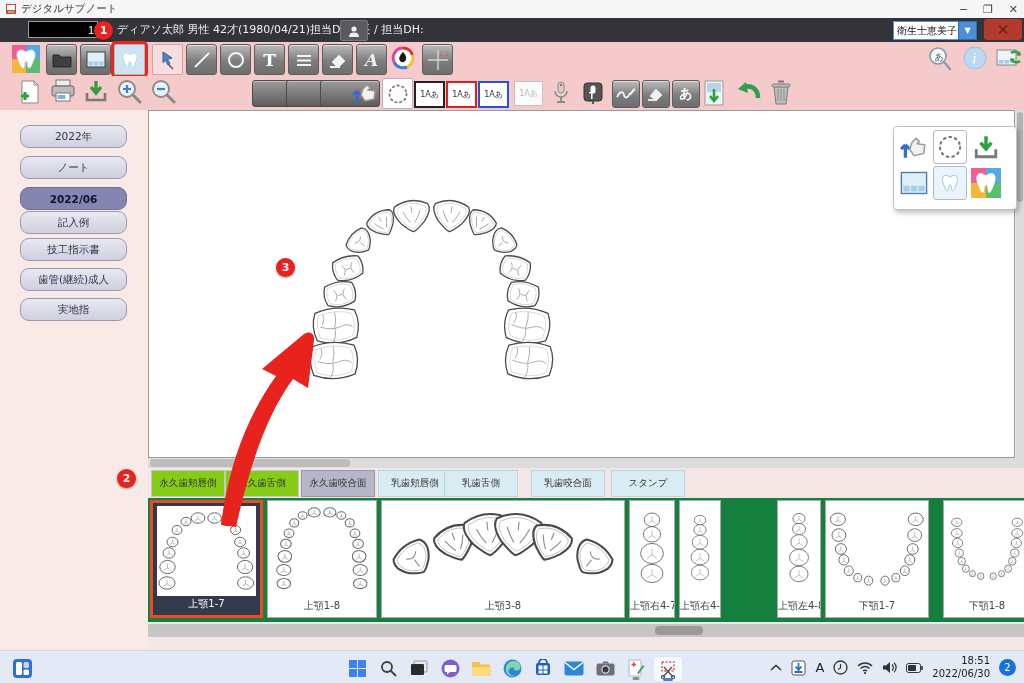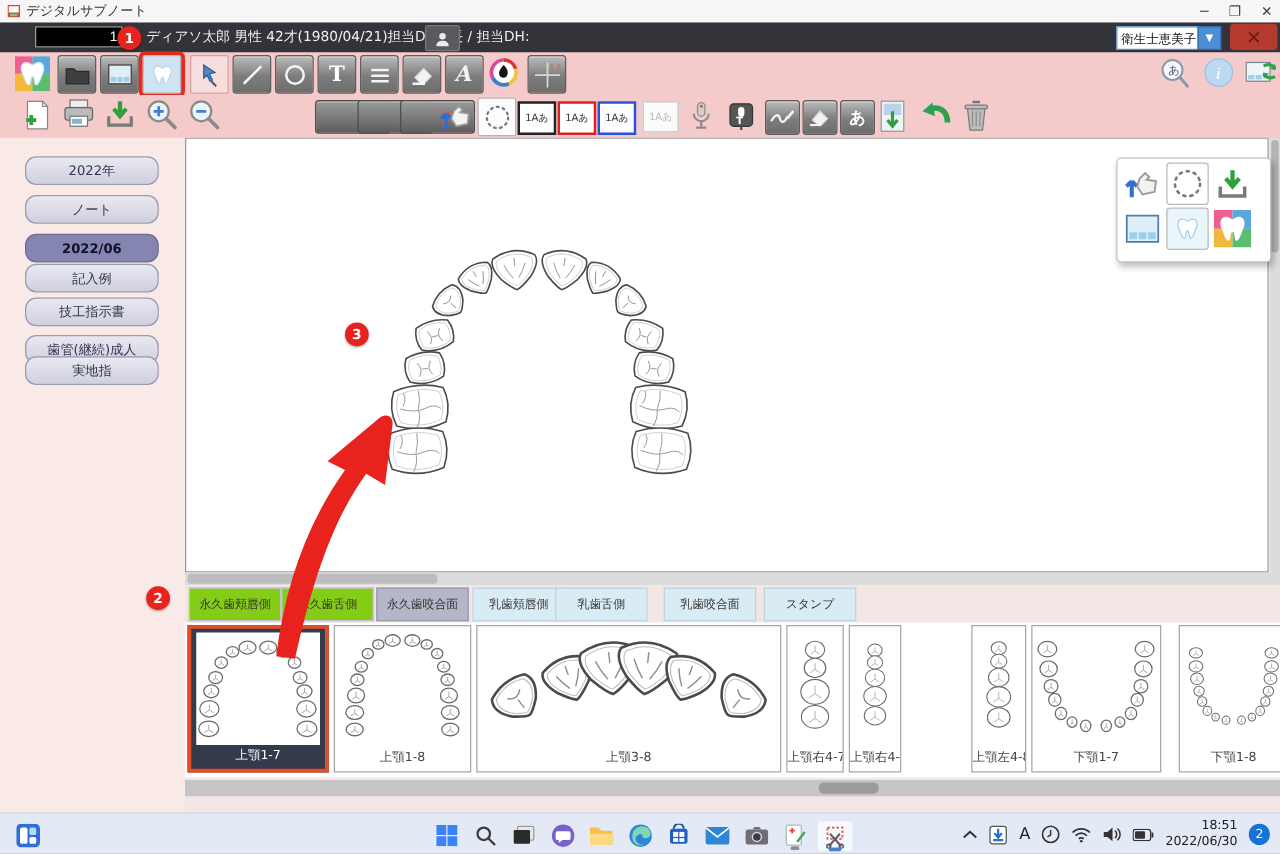--- a/index.html
+++ b/index.html
@@ -59,21 +59,21 @@
     border-radius:4px;box-shadow:2px 3px 5px rgba(0,0,0,.25);display:grid;grid-template-columns:repeat(3,34px);
     grid-template-rows:34px 34px;gap:2px;padding:3px;box-sizing:content-box;z-index:20;}
   .fpbtn{display:flex;align-items:center;justify-content:center;border-radius:3px;}
   .fpbtn.bordered{border:1px solid #b9b9b9;}
   
   .tab{position:absolute;top:360px;height:25px;width:72px;border:1px solid #c6c6d2;background:#84cc16;color:#333;
     font-size:9.5px;display:flex;align-items:center;justify-content:center;white-space:nowrap;}
   .tab.blue{background:#d9ebf3;border-color:#bad4e2;}
   .tab.seltab{background:#b5b6c8;border-color:#9697af;}
   
-  .thumbstrip{position:absolute;left:0;top:388px;width:876px;height:124px;background:#ffffff;text-decoration:underline;}
+  .thumbstrip{position:absolute;left:0;top:388px;width:876px;height:124px;background:#15803d;text-decoration:underline;}
   .thumb{position:absolute;top:2px;height:118px;background:#fff;border:1px solid #a8a8a8;box-sizing:border-box;}
   .thumb .timg{position:absolute;left:2px;right:2px;top:2px;height:90px;background:#fff;}
   .thumb .tlabel{position:absolute;left:0;right:0;bottom:4px;text-align:center;font-size:10px;color:#444;white-space:nowrap;overflow:hidden;}
   .thumb.sel{background:#323a4c;border:3px solid #e84b28;}
   .thumb.sel .timg{left:4px;right:4px;top:3px;background:#fff;}
   .thumb.sel .tlabel{color:#fff;}
   .bscroll{position:absolute;left:0;top:514px;width:876px;height:13px;background:#c6c6c6;}
   .bscroll .handle{position:absolute;left:507px;top:2px;width:48px;height:9px;background:#9b9b9b;border-radius:4px;}
   
   .annot{position:absolute;width:19px;height:19px;border-radius:50%;background:#e8231e;color:#fff;font-size:11px;
@@ -333,21 +333,21 @@
     </div>
   </div>
 
   <div class="sidebar">
     <div class="sbtn" style="top:15px;">2022年</div>
     <div class="sbtn" style="top:46px;">ノート</div>
     <div class="sbtn sel" style="top:77px;">2022/06</div>
     <div class="sbtn" style="top:101px;">記入例</div>
     <div class="sbtn" style="top:128px;">技工指示書</div>
     <div class="sbtn" style="top:158px;">歯管(継続)成人</div>
-    <div class="sbtn" style="top:175px;">実地指</div>
+    <div class="sbtn" style="top:188px;">実地指</div>
   </div>
 
   <div class="content">
 
     <div class="canvas">
       <svg width="866" height="346" viewBox="0 0 866 346">
           <g transform="translate(263 104) rotate(-6) scale(1.2)">
             <path d="M-14,-8 Q0,-16 14,-8 Q17,-3 10,6 Q3,13 0,14 Q-3,13 -10,6 Q-17,-3 -14,-8 Z" fill="#fff" stroke="#4b4b4b" stroke-width="1.0833333333333335"></path>
             <path d="M-14,-8 Q0,-16 14,-8 Q17,-3 10,6 Q3,13 0,14 Q-3,13 -10,6 Q-17,-3 -14,-8 Z" fill="none" stroke="#bdbdbd" stroke-width="0.5416666666666667" transform="scale(0.82)"></path>
             <path d="M-7,-3 Q-5,2 -2,6" fill="none" stroke="#8f8f8f" stroke-width="0.5958333333333334" stroke-linecap="round"></path>

